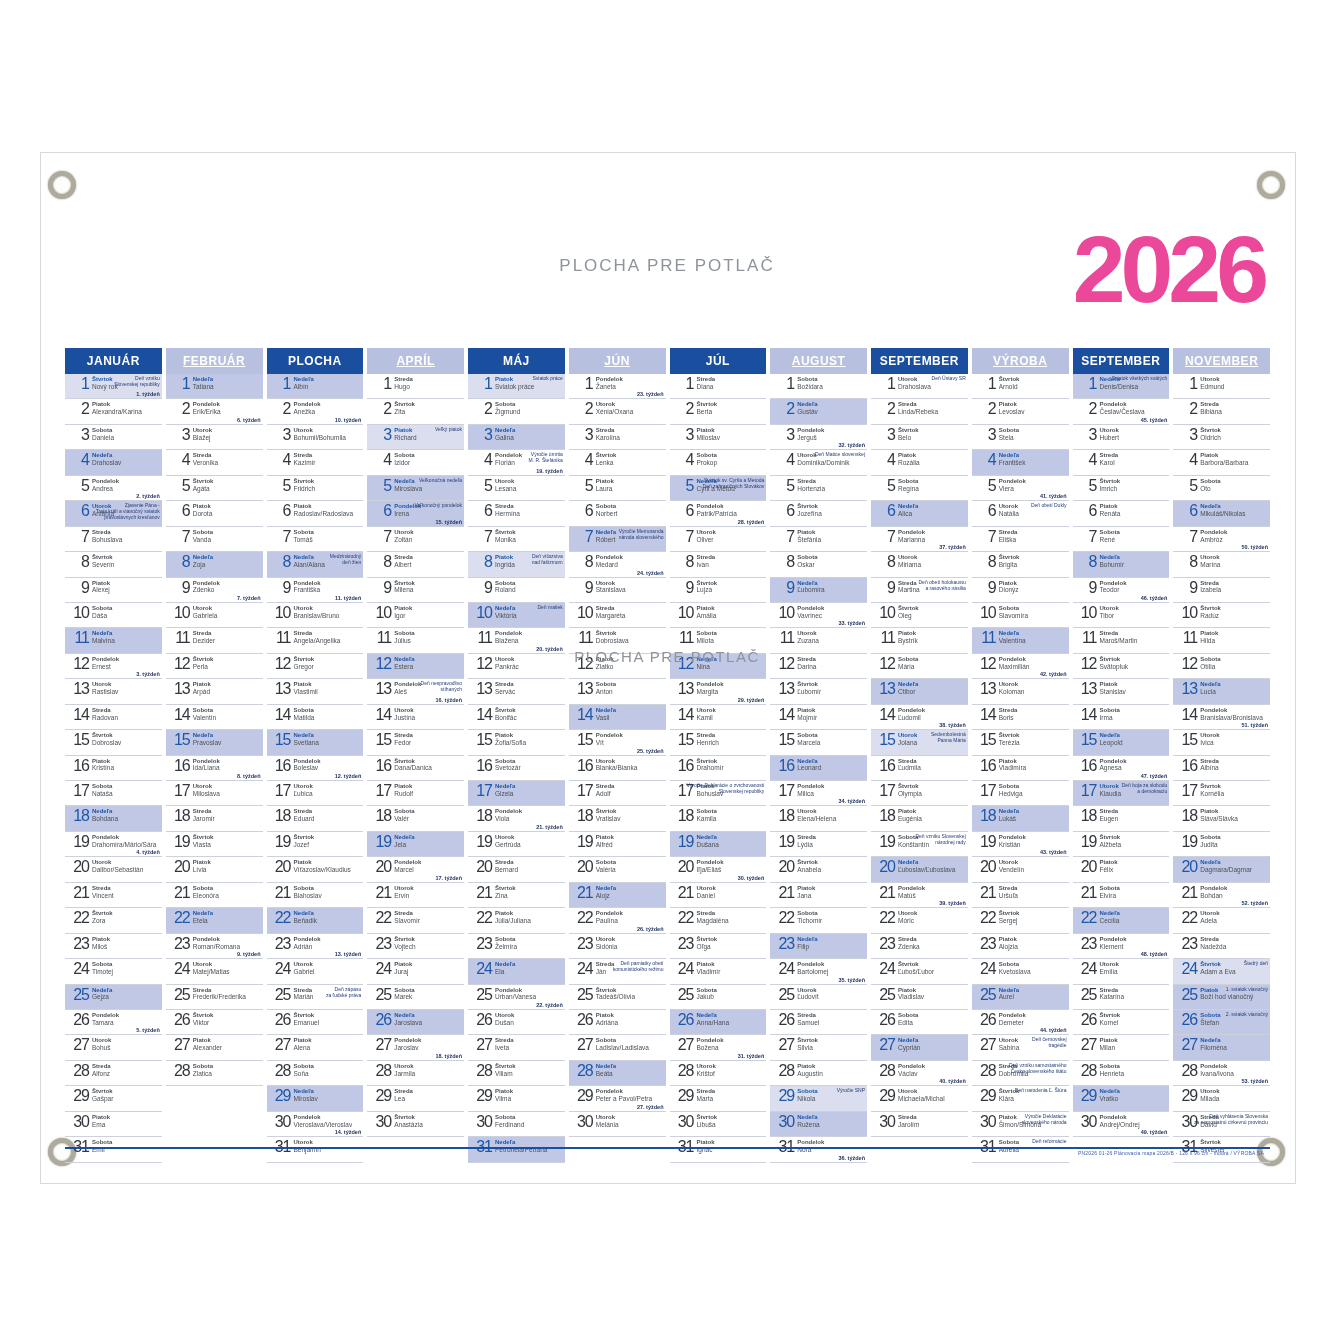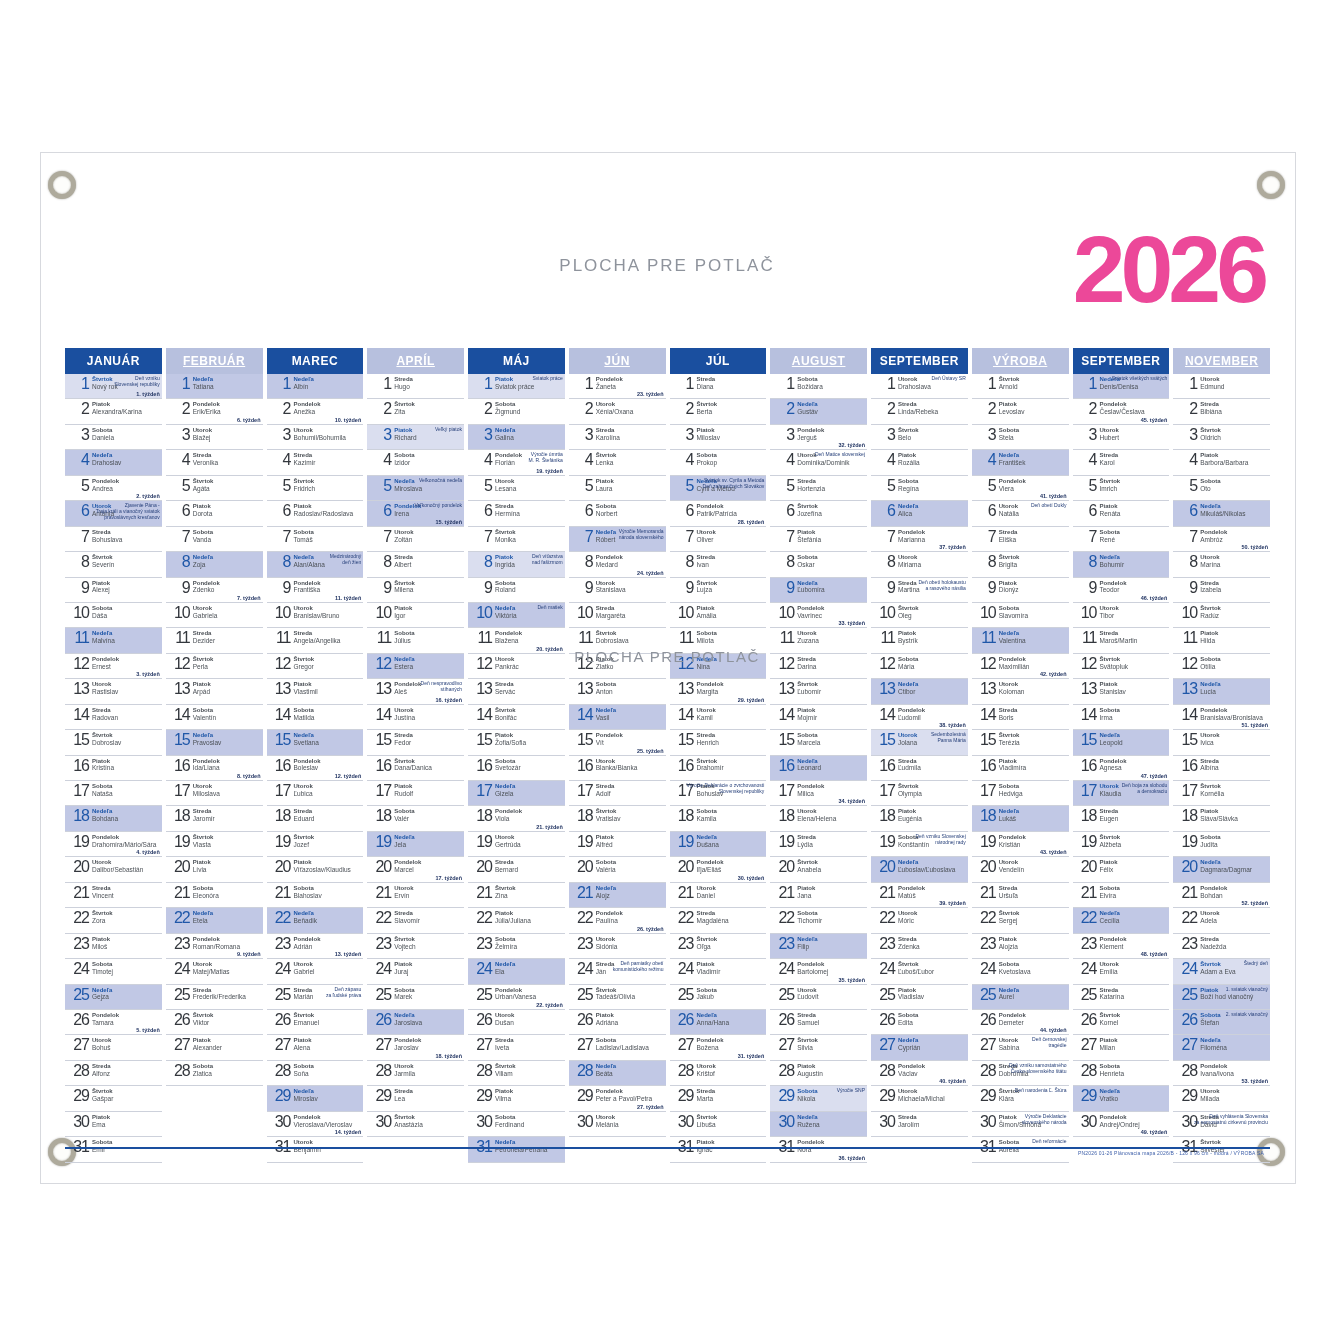--- a/index.html
+++ b/index.html
@@ -475,21 +475,21 @@
           <div class="texts">
             <div class="wd">Sobota</div>
             <div class="nm">Zlatica</div>
           </div>
         </div>
         <div class="day-row empty"></div>
         <div class="day-row empty"></div>
         <div class="day-row empty"></div>
       </div>
       <div class="month-col">
-        <div class="month-header">MAREC</div>
+        <div class="month-header">PLOCHA</div>
         <div class="day-row hl-a blue">
           <div class="num">1</div>
           <div class="texts">
             <div class="wd">Nedeľa</div>
             <div class="nm">Albín</div>
           </div>
         </div>
         <div class="day-row">
           <div class="num">2</div>
           <div class="texts">

